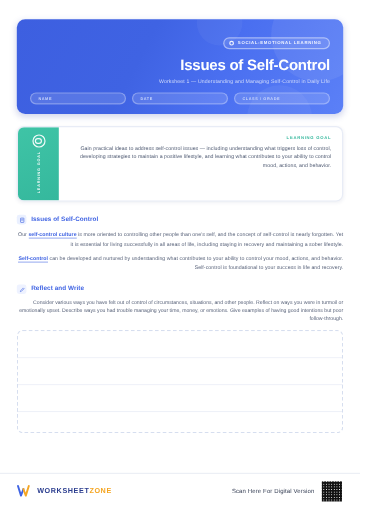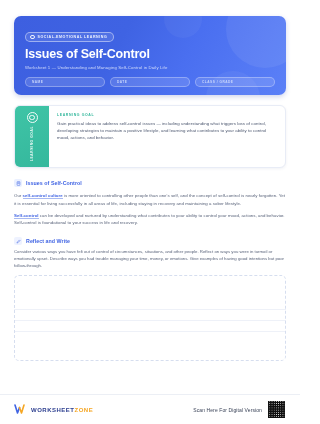--- a/index.html
+++ b/index.html
@@ -17,20 +17,21 @@
   }
 
   
   .sheet {
     position: absolute;
     left: 0; top: 0;
     width: 300px;
     height: 424px;
     background: #ffffff;
     padding: 16px 14px 0 14px;
+    text-align: right;
   }
 
   
   .hero {
     position: relative;
     border-radius: 7px;
     background: linear-gradient(118deg, #3d5fe0 0%, #3f63e3 38%, #4a6ff0 62%, #5b80f7 100%);
     padding: 9px 11px 8px 11px;
     overflow: hidden;
     box-shadow: 0 2px 5px rgba(50,70,170,0.22);

